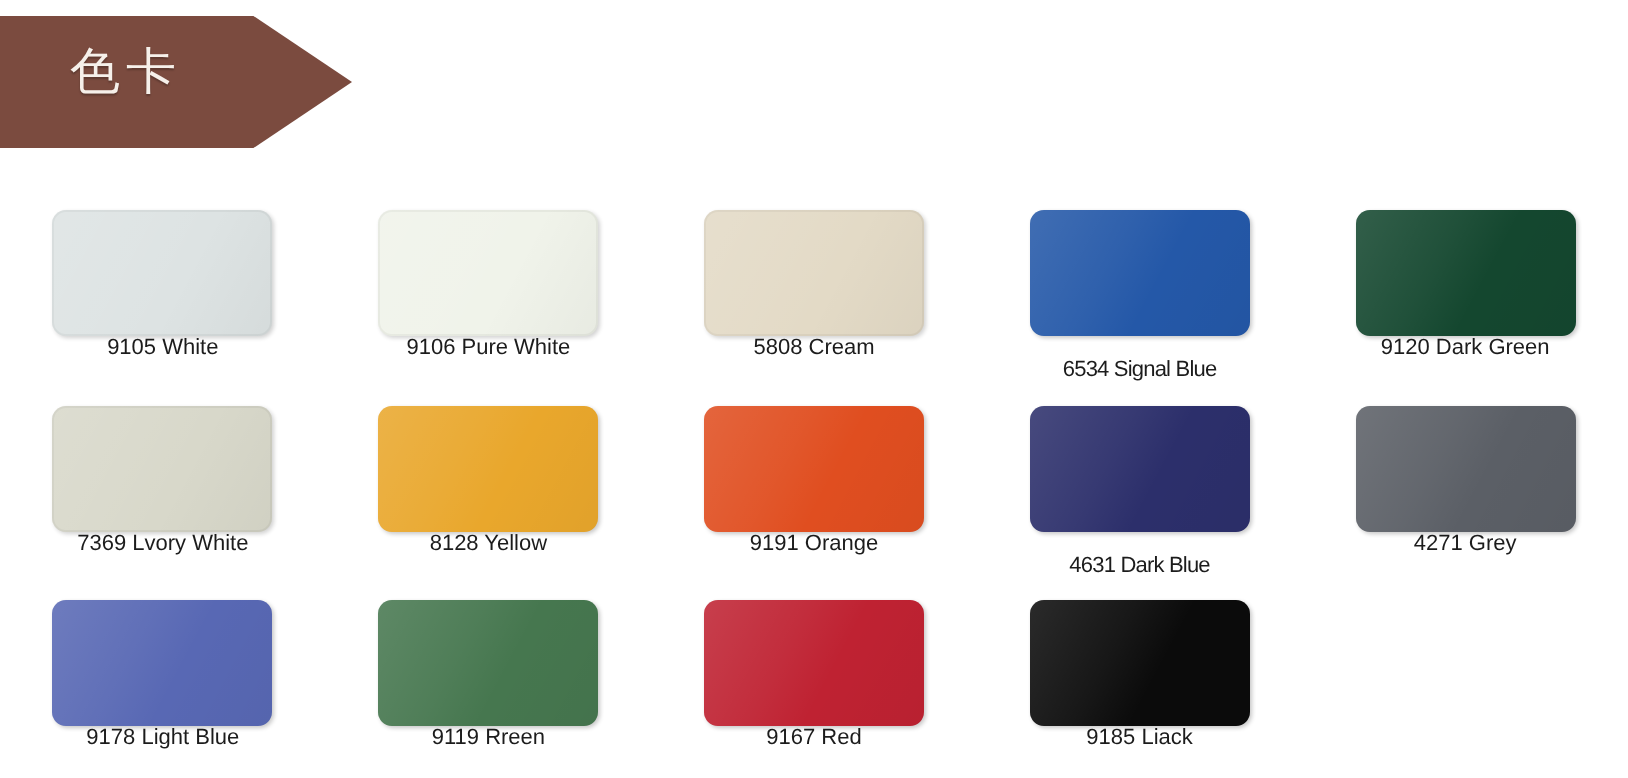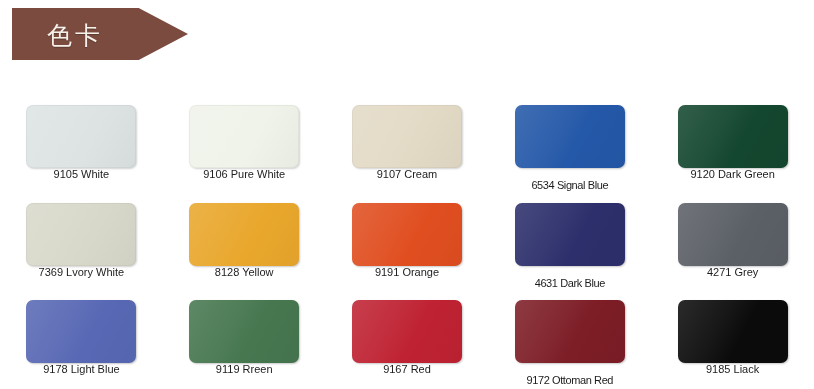--- a/index.html
+++ b/index.html
@@ -11,24 +11,24 @@
     width: 814px;
     height: 389px;
     overflow: hidden;
     font-family: "Liberation Sans", sans-serif;
     position: relative;
   }
 
   
   #header-banner {
     position: absolute;
-    left: 12px;
+    left: 0;
     top: 8px;
     width: 176px;
-    height: 52px;
+    height: 66px;
     text-align: center;
   }
   #header-banner .banner-shape {
     position: absolute;
     inset: 0;
     background: #7b4b3f;
     -webkit-clip-path: polygon(0 0, 72% 0, 100% 50%, 72% 100%, 0 100%);
     clip-path: polygon(0 0, 72% 0, 100% 50%, 72% 100%, 0 100%);
   }
   #header-banner .banner-text {
@@ -119,21 +119,21 @@
     <div class="swatch-cell">
       <div class="swatch-chip light-chip" style="background: rgb(221, 227, 227);"></div>
       <div class="swatch-label">9105 White</div>
     </div>
     <div class="swatch-cell">
       <div class="swatch-chip light-chip" style="background: rgb(240, 243, 234);"></div>
       <div class="swatch-label">9106 Pure White</div>
     </div>
     <div class="swatch-cell">
       <div class="swatch-chip light-chip" style="background: rgb(227, 218, 198);"></div>
-      <div class="swatch-label">9107 Cream</div>
+      <div class="swatch-label">5808 Cream</div>
     </div>
     <div class="swatch-cell caption-low">
       <div class="swatch-chip" style="background: rgb(36, 88, 168);"></div>
       <div class="swatch-label">6534 Signal Blue</div>
     </div>
     <div class="swatch-cell">
       <div class="swatch-chip" style="background: rgb(20, 71, 47);"></div>
       <div class="swatch-label">9120 Dark Green</div>
     </div>
     <div class="swatch-cell">
@@ -161,21 +161,17 @@
       <div class="swatch-label">9178 Light Blue</div>
     </div>
     <div class="swatch-cell">
       <div class="swatch-chip" style="background: rgb(70, 119, 79);"></div>
       <div class="swatch-label">9119 Rreen</div>
     </div>
     <div class="swatch-cell">
       <div class="swatch-chip" style="background: rgb(191, 34, 50);"></div>
       <div class="swatch-label">9167 Red</div>
     </div>
-    <div class="swatch-cell caption-low">
-      <div class="swatch-chip" style="background: rgb(125, 29, 38);"></div>
-      <div class="swatch-label">9172 Ottoman Red</div>
-    </div>
     <div class="swatch-cell">
       <div class="swatch-chip" style="background: rgb(11, 11, 11);"></div>
       <div class="swatch-label">9185 Liack</div>
     </div>
   </div>
 
 </body></html>

